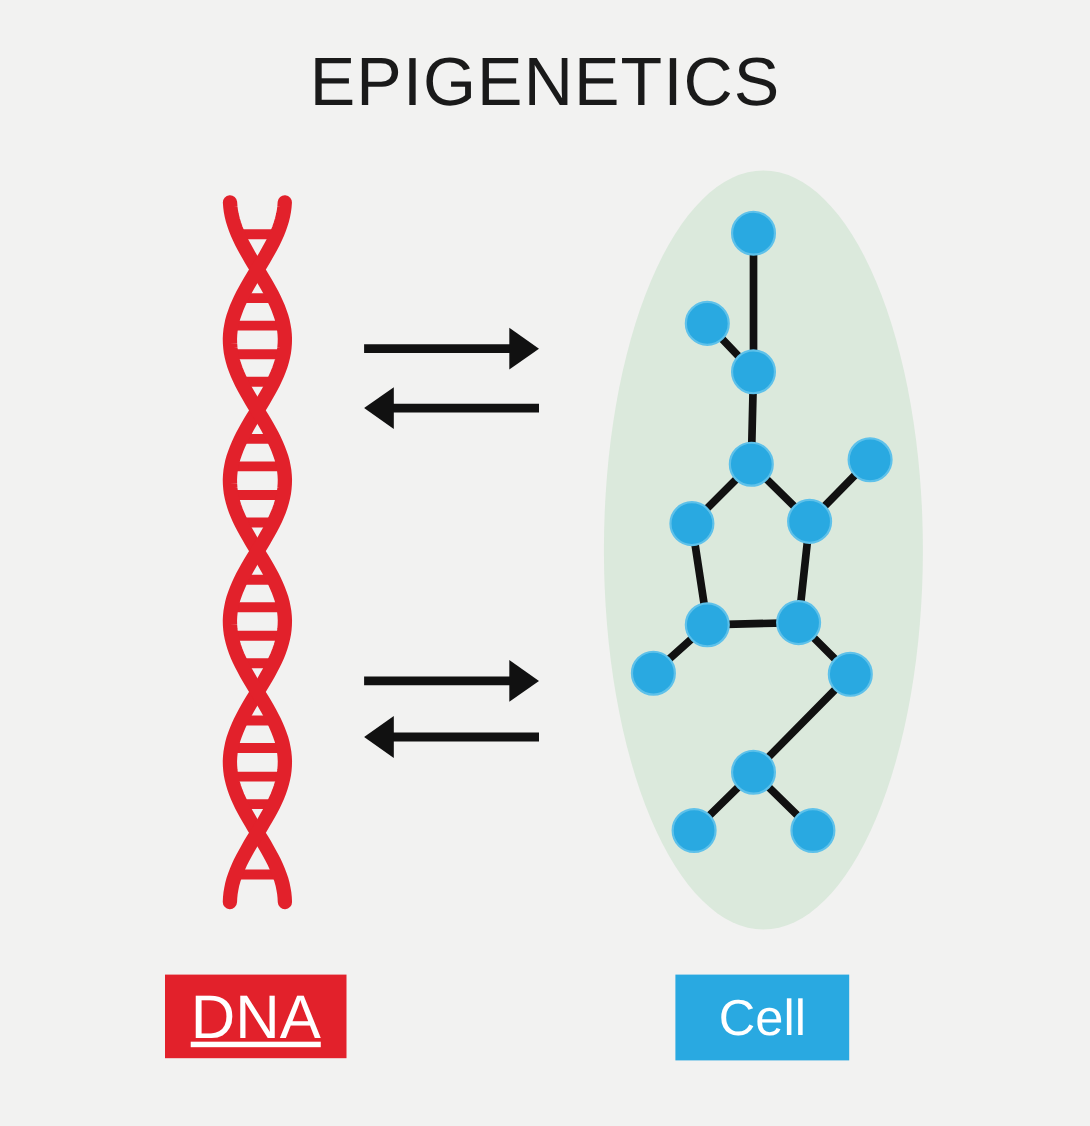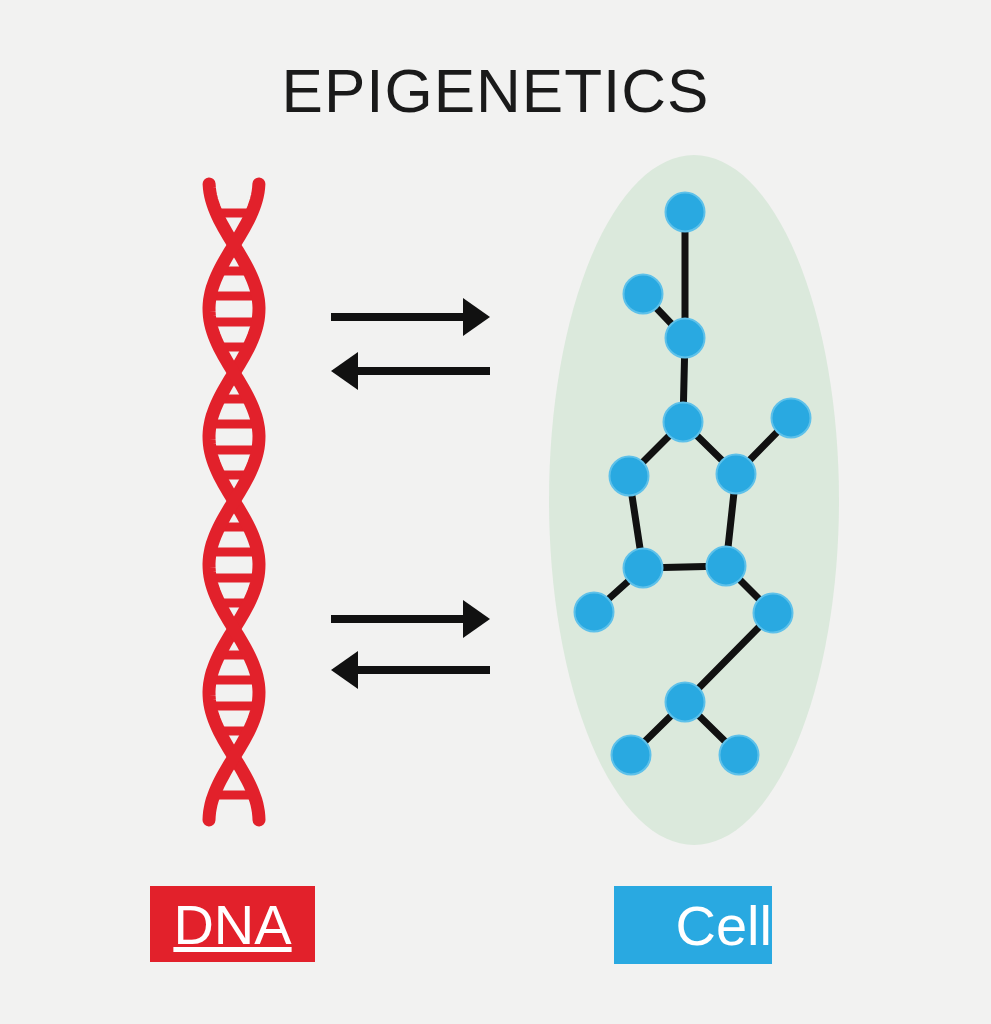--- a/index.html
+++ b/index.html
@@ -6,21 +6,21 @@
   .canvas {
     position: relative;
     width: 991px;
     height: 1024px;
     background: var(--bg, #f2f2f1);
     overflow: hidden;
     font-family: "Liberation Sans", sans-serif;
   }
   .title {
     position: absolute;
-    top: 60px;
+    top: 44px;
     left: 0;
     width: 100%;
     margin: 0;
     text-align: center;
     font-size: 62px;
     line-height: 62px;
     font-weight: 500;
     letter-spacing: 1px;
     color: var(--ink, #1a1a1a);
   }
@@ -45,22 +45,21 @@
     background: var(--red, #e2212b);
     font-size: 56px;
     text-decoration: underline;
   }
   .label-cell {
     left: 614px;
     top: 886px;
     width: 158px;
     height: 78px;
     background: var(--blue, #29a9e1);
-    font-size: 56px;
-    justify-content: flex-end;
+    font-size: 46px;
   }
 </style>
 </head>
 <body>
 
 <div class="canvas">
 
   <h1 class="title">EPIGENETICS</h1>
 
   <svg class="art" width="991" height="1024" viewBox="0 0 991 1024" xmlns="http://www.w3.org/2000/svg">

